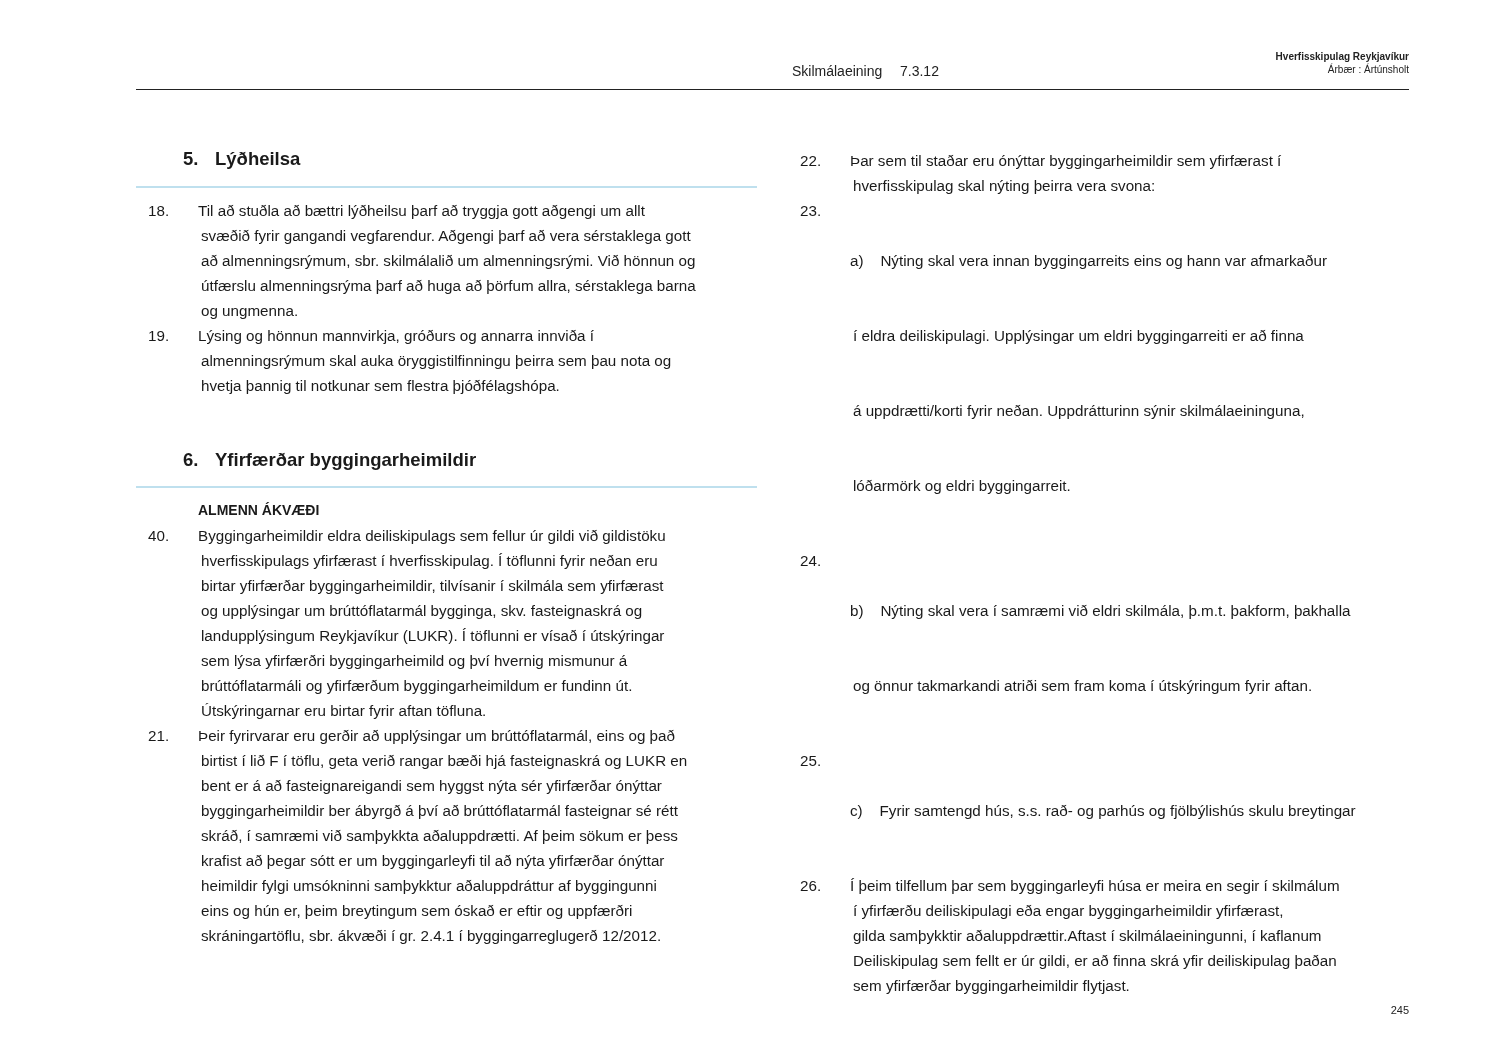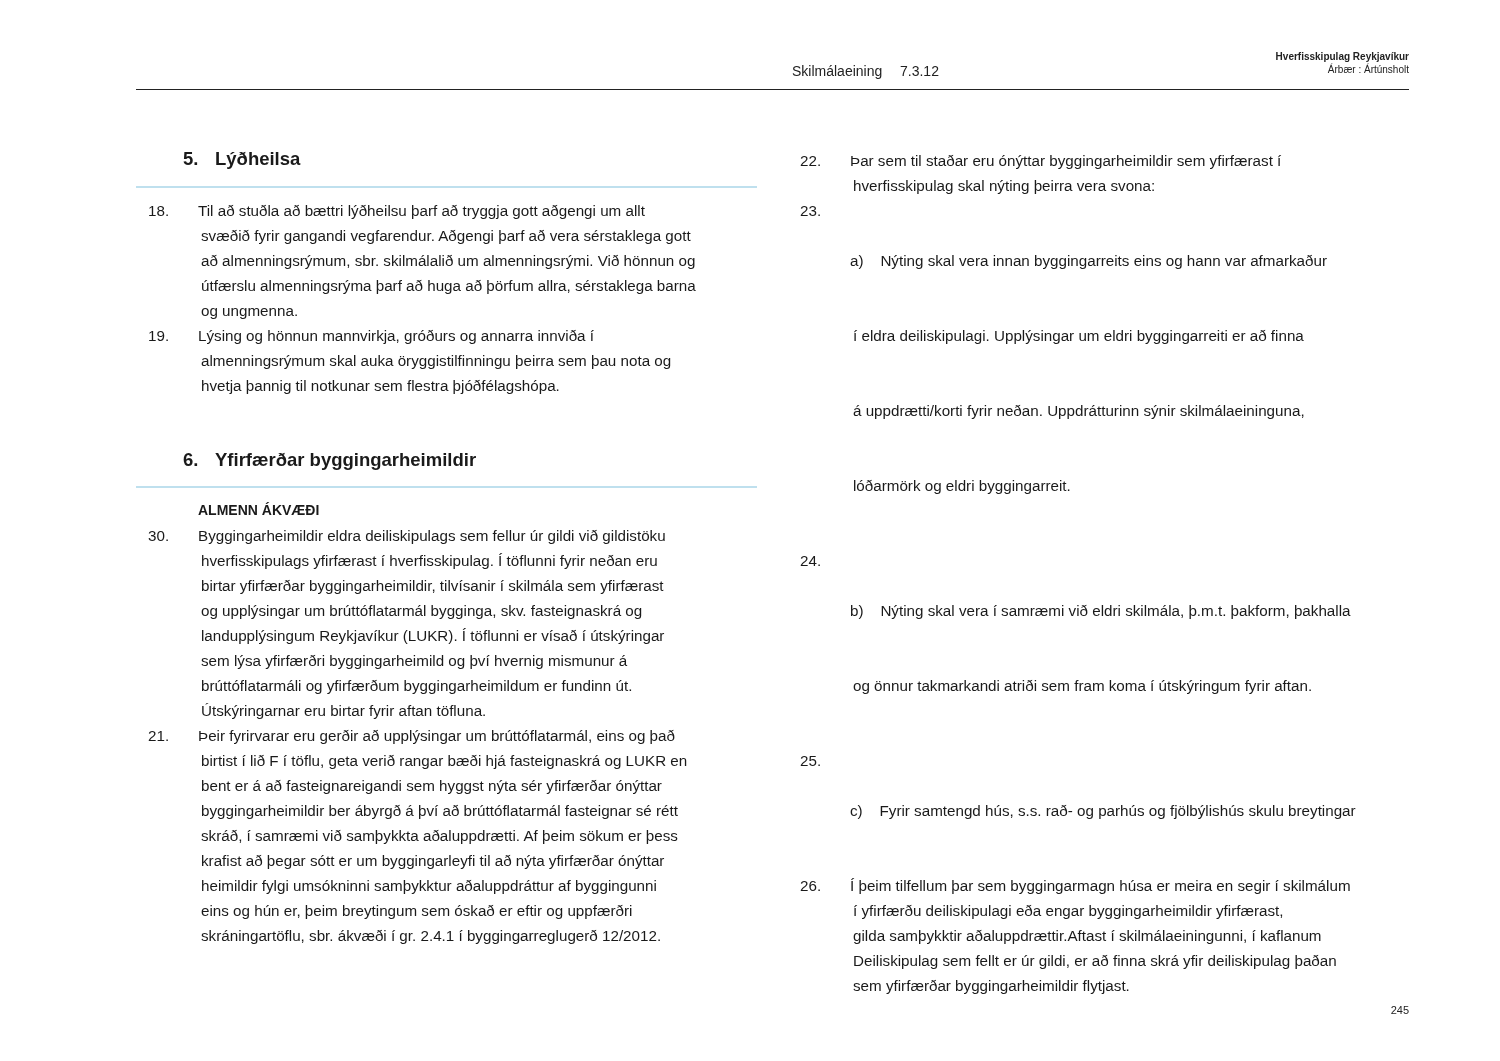--- a/index.html
+++ b/index.html
@@ -64,21 +64,21 @@
 </div>
 
 <div class="section-title" style="left:162px; top:449px;margin-left:21px;">
   <span class="n">6.</span><span>Yfirfærðar byggingarheimildir</span>
 </div>
 <div class="sec-rule" style="left:136px; width:621px; top:486px;"></div>
 
 <div class="col" style="left:136px; top:498px; width:640px;">
   <div class="subhead">ALMENN ÁKVÆÐI</div>
   <div class="item">
-    <span class="num">30.</span>
+    <span class="num">40.</span>
     <span class="txt">
       <span class="ln">Byggingarheimildir eldra deiliskipulags sem fellur úr gildi við gildistöku</span>
       <span class="ln">hverfisskipulags yfirfærast í hverfisskipulag. Í töflunni fyrir neðan eru</span>
       <span class="ln">birtar yfirfærðar byggingarheimildir, tilvísanir í skilmála sem yfirfærast</span>
       <span class="ln">og upplýsingar um brúttóflatarmál bygginga, skv. fasteignaskrá og</span>
       <span class="ln">landupplýsingum Reykjavíkur (LUKR).  Í töflunni er vísað í útskýringar</span>
       <span class="ln">sem lýsa yfirfærðri byggingarheimild og því hvernig mismunur á</span>
       <span class="ln">brúttóflatarmáli og yfirfærðum byggingarheimildum er fundinn út.</span>
       <span class="ln">Útskýringarnar eru birtar fyrir aftan töfluna.</span>
     </span>
@@ -125,21 +125,21 @@
   </div>
   <div class="item">
     <span class="num">25.</span>
     <span class="txt" style="white-space:pre;">
       <span class="ln">c)    Fyrir samtengd hús, s.s. rað- og parhús og fjölbýlishús skulu breytingar</span>
     </span>
   </div>
   <div class="item">
     <span class="num">26.</span>
     <span class="txt">
-      <span class="ln">Í þeim tilfellum þar sem byggingarmagn húsa er meira en segir í skilmálum</span>
+      <span class="ln">Í þeim tilfellum þar sem byggingarleyfi húsa er meira en segir í skilmálum</span>
       <span class="ln">í yfirfærðu deiliskipulagi eða engar byggingarheimildir yfirfærast,</span>
       <span class="ln">gilda samþykktir aðaluppdrættir.Aftast í skilmálaeiningunni, í kaflanum</span>
       <span class="ln">Deiliskipulag sem fellt er úr gildi, er að finna skrá yfir deiliskipulag þaðan</span>
       <span class="ln">sem yfirfærðar byggingarheimildir flytjast.</span>
     </span>
   </div>
 </div>
 
 <div class="pagenum">245</div>
 

